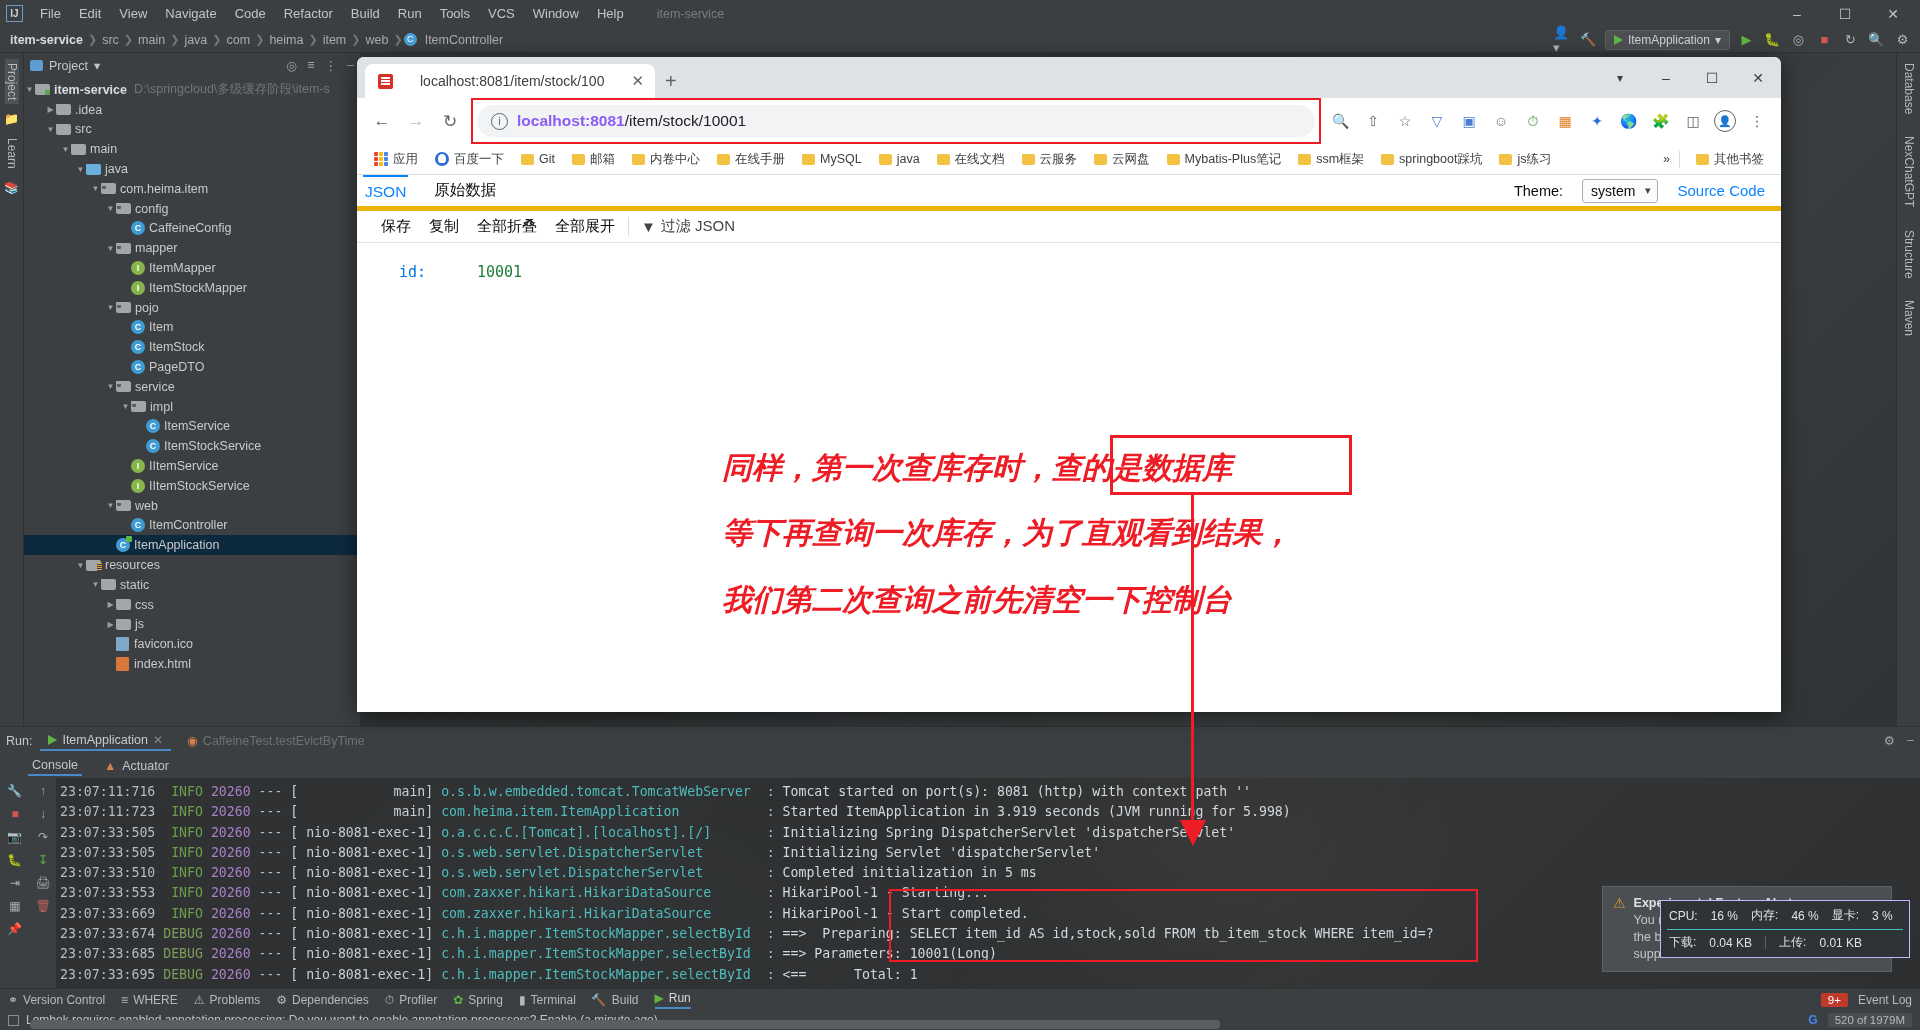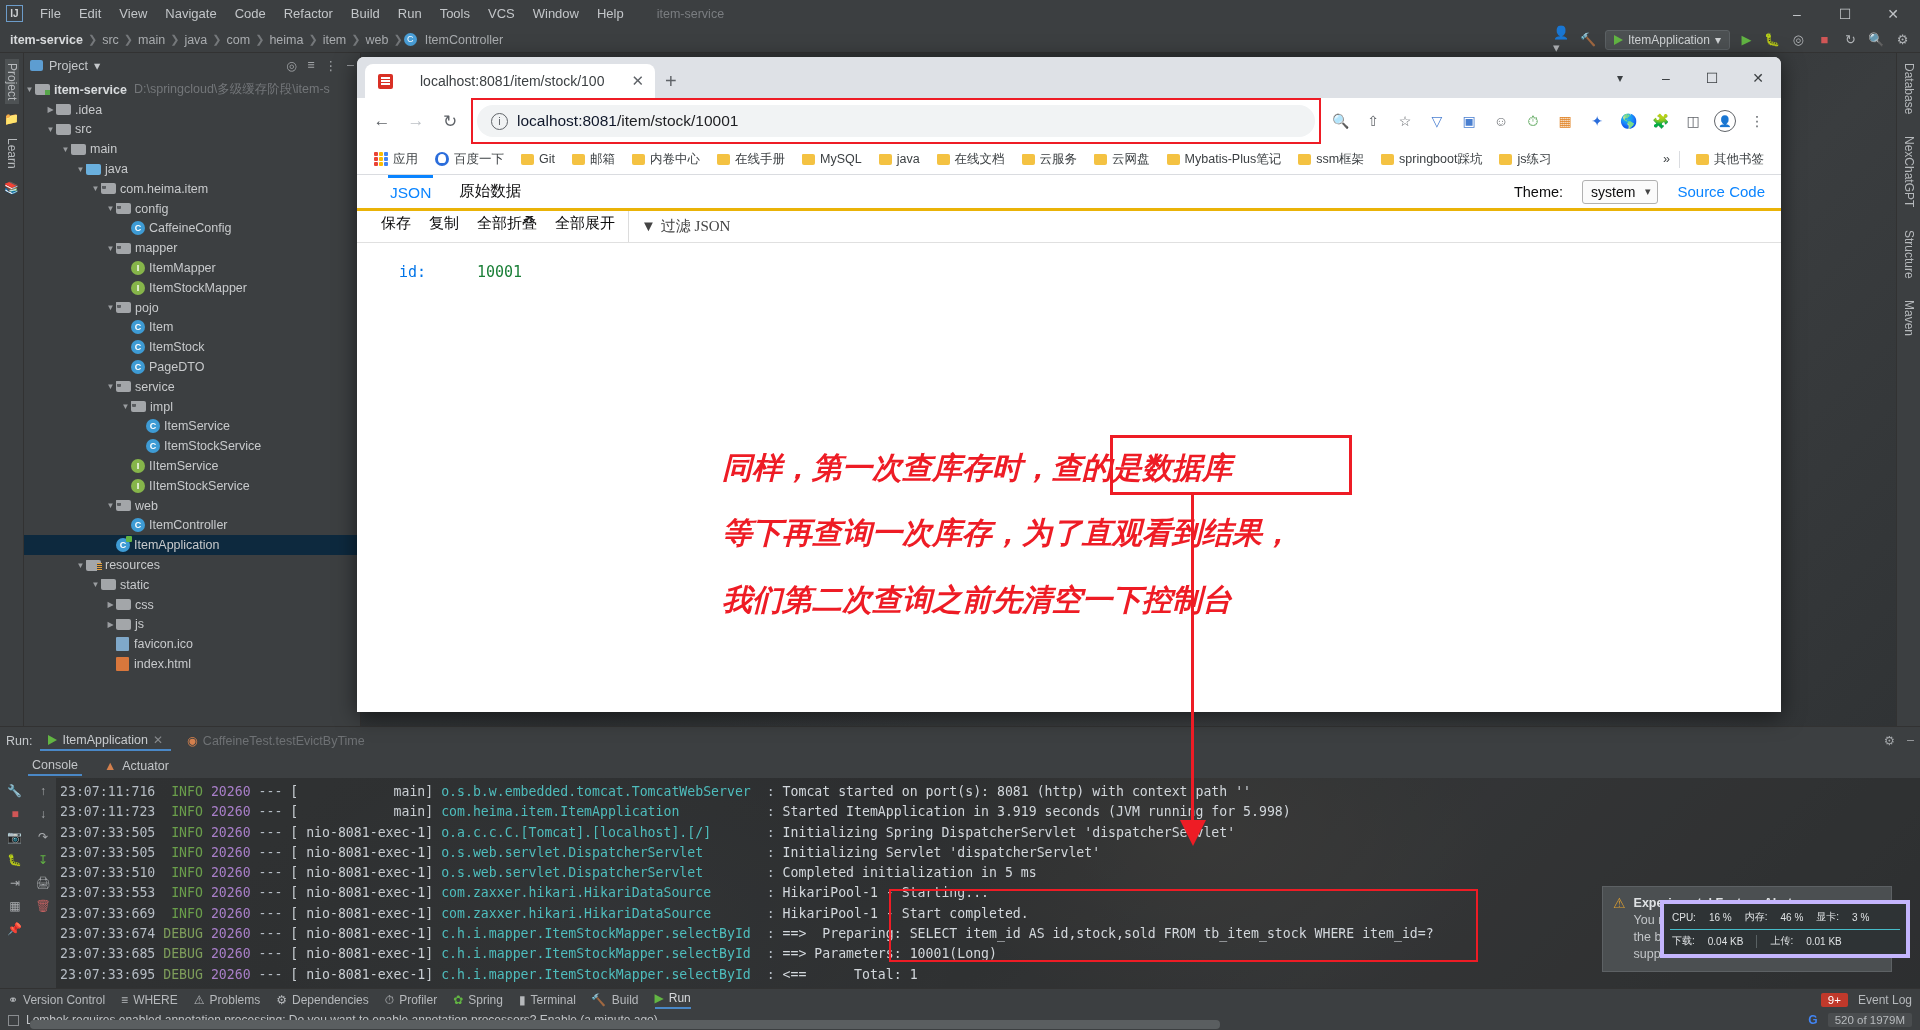--- a/index.html
+++ b/index.html
@@ -140,21 +140,21 @@
   .btoolbar{ height:46px; background:#fff; display:flex; align-items:center; gap:4px; padding:0 10px;}
   .navbtn{ width:30px; height:30px; display:flex; align-items:center; justify-content:center;
            color:#5f6368; font-size:17px; border-radius:50%;}
   .navbtn.dim{ color:#bdc1c6; }
   .omnibox-wrap{ flex:1; margin:0 8px; position:relative; display:flex; align-items:center;}
   .omnibox{ flex:1; height:32px; background:#f1f3f4; border-radius:16px; display:flex; align-items:center;
             gap:9px; padding:0 14px; font-size:15.5px; color:#202124; position:relative;}
   .redbox-url{ position:absolute; left:-6px; top:-7px; right:-6px; height:46px; border:2.5px solid #ee1c25; pointer-events:none;}
   .infoicon{ width:17px;height:17px;border:1.4px solid #5f6368;border-radius:50%; color:#5f6368;
              font-size:11px; display:flex;align-items:center;justify-content:center; flex:0 0 17px;}
-  .url-dim{ color:#0f172a; }
+  .url-dim{ color:#8b5cf6;font-weight:bold; }
   .tbicons{ display:flex; align-items:center; gap:4px; }
   .tbi{ width:28px; height:28px; display:flex; align-items:center; justify-content:center; font-size:14px; color:#5f6368;}
   .avatar{ width:22px;height:22px;border:1.6px solid #5f6368;border-radius:50%; display:flex;
            align-items:center;justify-content:center; font-size:11px; color:#5f6368;}
 
   .bookmarks{ height:31px; background:#fff; display:flex; align-items:center; gap:3px; padding:0 10px;
               border-bottom:1px solid #dadce0; font-size:12.5px; color:#3c4043; overflow:hidden;}
   .bm{ display:flex; align-items:center; gap:5px; padding:3px 7px; border-radius:4px; white-space:nowrap;}
   .bmfolder{ width:13px;height:11px; background:#f4c242; border-radius:1px 2px 2px 2px; flex:0 0 13px;}
   .apps-grid{ width:14px;height:14px; display:grid; grid-template-columns:repeat(3,1fr); gap:1.5px; flex:0 0 14px;}
@@ -162,31 +162,31 @@
   .apps-grid i:nth-child(3n+1){background:#ea4335;}
   .apps-grid i:nth-child(3n+2){background:#fbbc05;}
   .apps-grid i:nth-child(3n){background:#4285f4;}
   .baidu{ width:14px;height:14px;border-radius:50%;background:#2b6ddb;flex:0 0 14px;position:relative;}
   .baidu:after{content:"";position:absolute;left:3px;top:2px;width:8px;height:9px;background:#fff;border-radius:50% 50% 40% 40%;}
   .bm-overflow{ margin-left:auto; display:flex; align-items:center; gap:9px; }
   .vsep{ width:1px; height:17px; background:#dadce0; }
 
   
   .page{ flex:1; background:#fff; position:relative; overflow:hidden; }
-  .jsontabs{ height:36px; border-bottom:3px solid #eab308; display:flex; align-items:center;
-             padding-left:31px; gap:24px; font-size:15.5px; position:relative;}
+  .jsontabs{ height:36px; border-bottom:5px solid #eab308; display:flex; align-items:center;
+             padding-left:6px; gap:24px; font-size:15.5px; position:relative;}
   .jtab{ color:#0c0c0d; padding:7px 2px; }
   .jtab.active{ color:#0a84ff; box-shadow:inset 0 3px 0 #0a84ff; padding-top:9px;}
   .theme-area{ margin-left:auto; display:flex; align-items:center; gap:19px; padding-right:16px; font-size:14.5px; color:#0c0c0d;}
   .theme-sel{ border:1px solid #b1b1b1; border-radius:3px; background:#fbfbfb; padding:3px 22px 3px 8px;
               font-size:14px; position:relative; color:#0c0c0d;}
   .theme-sel:after{ content:"\25BE"; position:absolute; right:7px; top:4px; font-size:11px; color:#444;}
   .srclink{ color:#0a84ff; font-size:15px; }
-  .jsontoolbar{ height:32px; border-bottom:1px solid #e0e0e0; display:flex; 
-                padding-left:15px; gap:0px; font-size:15px; color:#0c0c0d;font-family:Liberation Serif, serif;}
+  .jsontoolbar{ height:32px; border-bottom:1px solid #e0e0e0; display:flex; align-items:center;
+                padding-left:15px; gap:0px; font-size:15px; color:#0c0c0d;}
   .jbtn{ padding:3px 9px; }
   .jfilter{ display:flex; align-items:center; gap:5px; padding-left:12px; margin-left:4px; border-left:1px solid #dcdcdc; color:#444;}
   .jrows{ padding:14px 0 0 0; font-family:"DejaVu Sans Mono","Liberation Mono",monospace; font-size:15px;}
   .jrow{ display:flex; height:30px; align-items:center; padding-left:42px;}
   .jkey{ color:#0074e8; width:78px; }
   .jval{ color:#1a7f37; }
 
   
   .ann{ position:absolute; color:#ee1c25; font-weight:bold; white-space:nowrap; z-index:40;
         font-family:"DejaVu Sans","Liberation Sans",sans-serif;font-style:italic; }
@@ -200,21 +200,21 @@
 
   .redbox-console{ position:absolute; left:889px; top:889px; width:589px; height:73px;
                    border:2.5px solid #ee1c25; z-index:30; pointer-events:none;}
 
   
   .notif{ position:absolute; right:28px; bottom:58px; width:290px; background:#4b4f51;
           border:1px solid #5d6164; padding:8px 10px; font-size:12.5px; color:#c3c6c9; z-index:25; line-height:17px;}
   .notif b{ color:#dfe2e4; }
   
   .resmon{ position:absolute; right:10px; bottom:72px; width:250px; background:#2e3335;
-           border:4px solid #c4b5fd; z-index:32; font-size:10px; color:#dfe2e4; padding:4px 6px;}
+           border:1px solid #c4b5fd; z-index:32; font-size:12px; color:#dfe2e4; padding:4px 6px;}
   .resrow{ display:flex; gap:13px; padding:2px 2px; align-items:center;}
   .resrow.b{ border-top:1px solid #46bcc9; margin-top:3px; padding-top:4px; }
   .res-lbl{ color:#dfe2e4;}
   .res-div{ width:1px; height:13px; background:#5a6264; }
   .hscroll{ position:absolute; left:30px; bottom:1px; width:1440px; height:9px; background:#3c3f41; z-index:26;}
   .hscroll i{ display:block; height:9px; width:1190px; background:#5a5e60; border-radius:4px;}
 </style>
 </head>
 <body>
 

